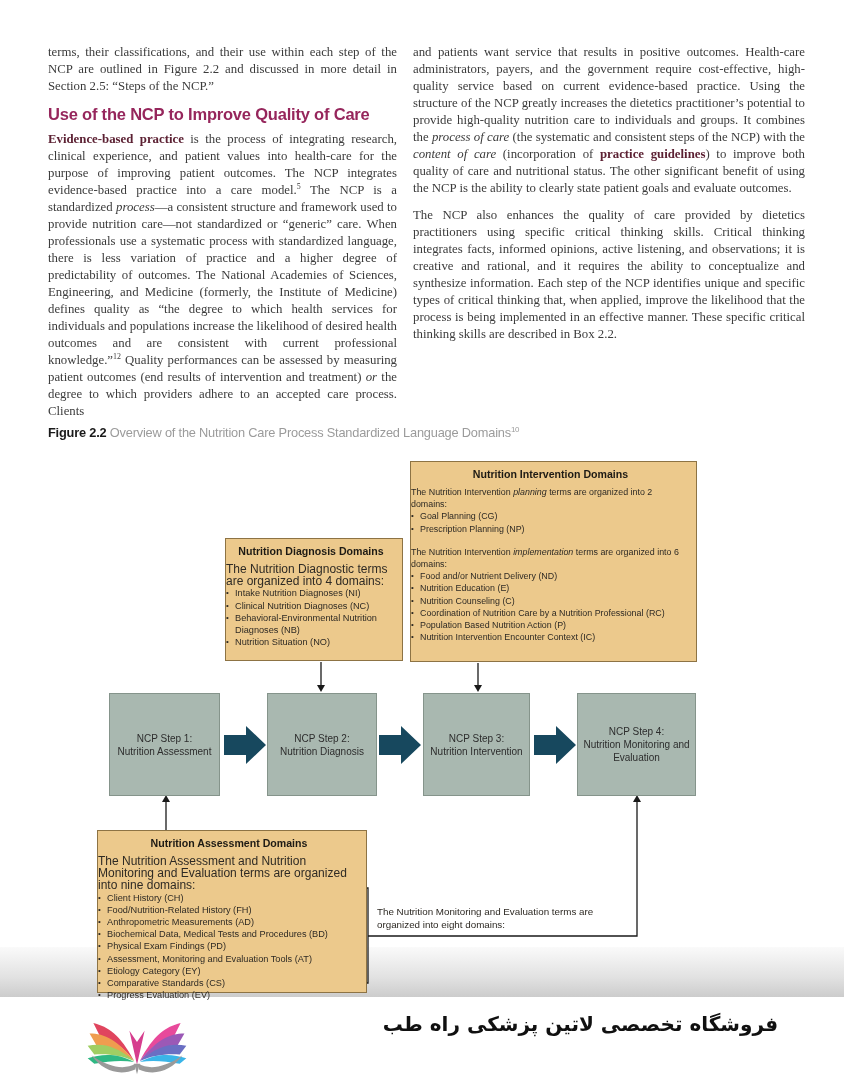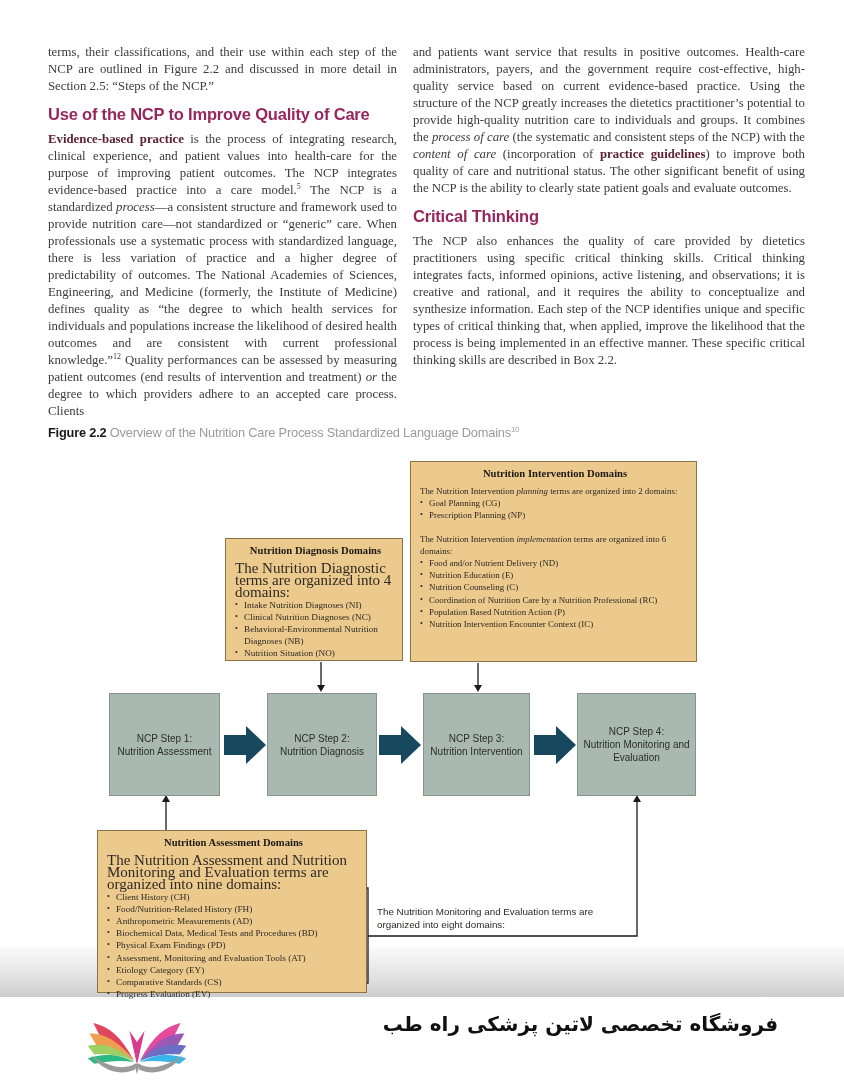--- a/index.html
+++ b/index.html
@@ -23,25 +23,25 @@
   
   .caption{position:absolute;left:48px;top:425px;font-family:"Liberation Sans",sans-serif;
            font-size:12.8px;letter-spacing:-0.2px;text-align:center;}
   .grayband{position:absolute;left:0;top:947px;width:844px;height:50px;
             background:linear-gradient(to bottom,#fafafa 0%,#e2e2e2 60%,#cccccc 100%);}
   svg.connectors{position:absolute;left:0;top:0;width:844px;height:1080px;pointer-events:none;}
   .blockarrow{fill:var(--arrow,#17485e);}
 
   .domain-box{position:absolute;background:var(--domain-box-fill,#ecc98c);
               border:1px solid var(--domain-box-border,#8d7344);
-              font-family:Liberation Serif, serif;color:#2e2a24;
-              padding:6px 6px 4px 9px;box-sizing:border-box;}
+              font-family:Liberation Sans, sans-serif;color:#2e2a24;
+              padding:6px 6px 4px 0;box-sizing:border-box;}
   .domain-box .title{text-align:center;font-weight:bold;font-size:10.6px;color:#1d1a14;
                      margin-bottom:6px;}
-  .domain-box .intro{font-size:15px;line-height:12.2px;}
+  .domain-box .intro{font-size:12px;line-height:12.2px;}
   .bullet{display:flex;font-size:9.2px;line-height:12.2px;}
   .bullet .dot{flex:none;width:9px;font-size:8px;}
   .gap{height:11px;}
   #box-intervention .intro, #box-intervention .bullet{font-size:8.9px;}
 
   .step-box{position:absolute;top:693px;height:103px;background:var(--step-box-fill,#a9b8b0);
             border:1px solid var(--step-box-border,#85948b);box-sizing:border-box;
             display:flex;align-items:center;justify-content:center;text-align:center;
             font-family:"Liberation Sans",sans-serif;font-size:10px;color:#2d2d2d;
             line-height:13px;padding:0 3px;}
@@ -60,21 +60,20 @@
 
 <div class="page">
 
   <div class="col left">
     <p class="body"><span>terms, their classifications, and their use within each step of the NCP are outlined in Figure 2.2 and discussed in more detail in Section 2.5: “Steps of the NCP.”</span></p>
     <h2 class="sect">Use of the NCP to Improve Quality of Care</h2>
     <p class="body"><span class="s-bold">Evidence-based practice</span><span> is the process of integrating research, clinical experience, and patient values into health-care for the purpose of improving patient outcomes. The NCP integrates evidence-based practice into a care model.</span><span class="s-sup">5</span><span> The NCP is a standardized </span><span class="s-i">process</span><span>—a consistent structure and framework used to provide nutrition care—not standardized or “generic” care. When professionals use a systematic process with standardized language, there is less variation of practice and a higher degree of predictability of outcomes. The National Academies of Sciences, Engineering, and Medicine (formerly, the Institute of Medicine) defines quality as “the degree to which health services for individuals and populations increase the likelihood of desired health outcomes and are consistent with current professional knowledge.”</span><span class="s-sup">12</span><span> Quality performances can be assessed by measuring patient outcomes (end results of intervention and treatment) </span><span class="s-i">or</span><span> the degree to which providers adhere to an accepted care process. Clients</span></p>
   </div>
   <div class="col right">
     <p class="body"><span>and patients want service that results in positive outcomes. Health-care administrators, payers, and the government require cost-effective, high-quality service based on current evidence-based practice. Using the structure of the NCP greatly increases the dietetics practitioner’s potential to provide high-quality nutrition care to individuals and groups. It combines the </span><span class="s-i">process of care</span><span> (the systematic and consistent steps of the NCP) with the </span><span class="s-i">content of care</span><span> (incorporation of </span><span class="s-bold">practice guidelines</span><span>) to improve both quality of care and nutritional status. The other significant benefit of using the NCP is the ability to clearly state patient goals and evaluate outcomes.</span></p>
-    <h2 class="sect">Critical Thinking</h2>
     <p class="body"><span>The NCP also enhances the quality of care provided by dietetics practitioners using specific critical thinking skills. Critical thinking integrates facts, informed opinions, active listening, and observations; it is creative and rational, and it requires the ability to conceptualize and synthesize information. Each step of the NCP identifies unique and specific types of critical thinking that, when applied, improve the likelihood that the process is being implemented in an effective manner. These specific critical thinking skills are described in Box 2.2.</span></p>
   </div>
 
   <div class="caption"><span class="s-capbold">Figure 2.2 </span><span class="s-capgray">Overview of the Nutrition Care Process Standardized Language Domains</span><span class="s-capgray s-sup">10</span></div>
 
   <div class="grayband"></div>
 
   <svg class="connectors" viewBox="0 0 844 1080">
     <polygon class="blockarrow" points="224,735 246,735 246,726 266,745 246,764 246,755 224,755"></polygon>
     <polygon class="blockarrow" points="379,735 401,735 401,726 421,745 401,764 401,755 379,755"></polygon>

